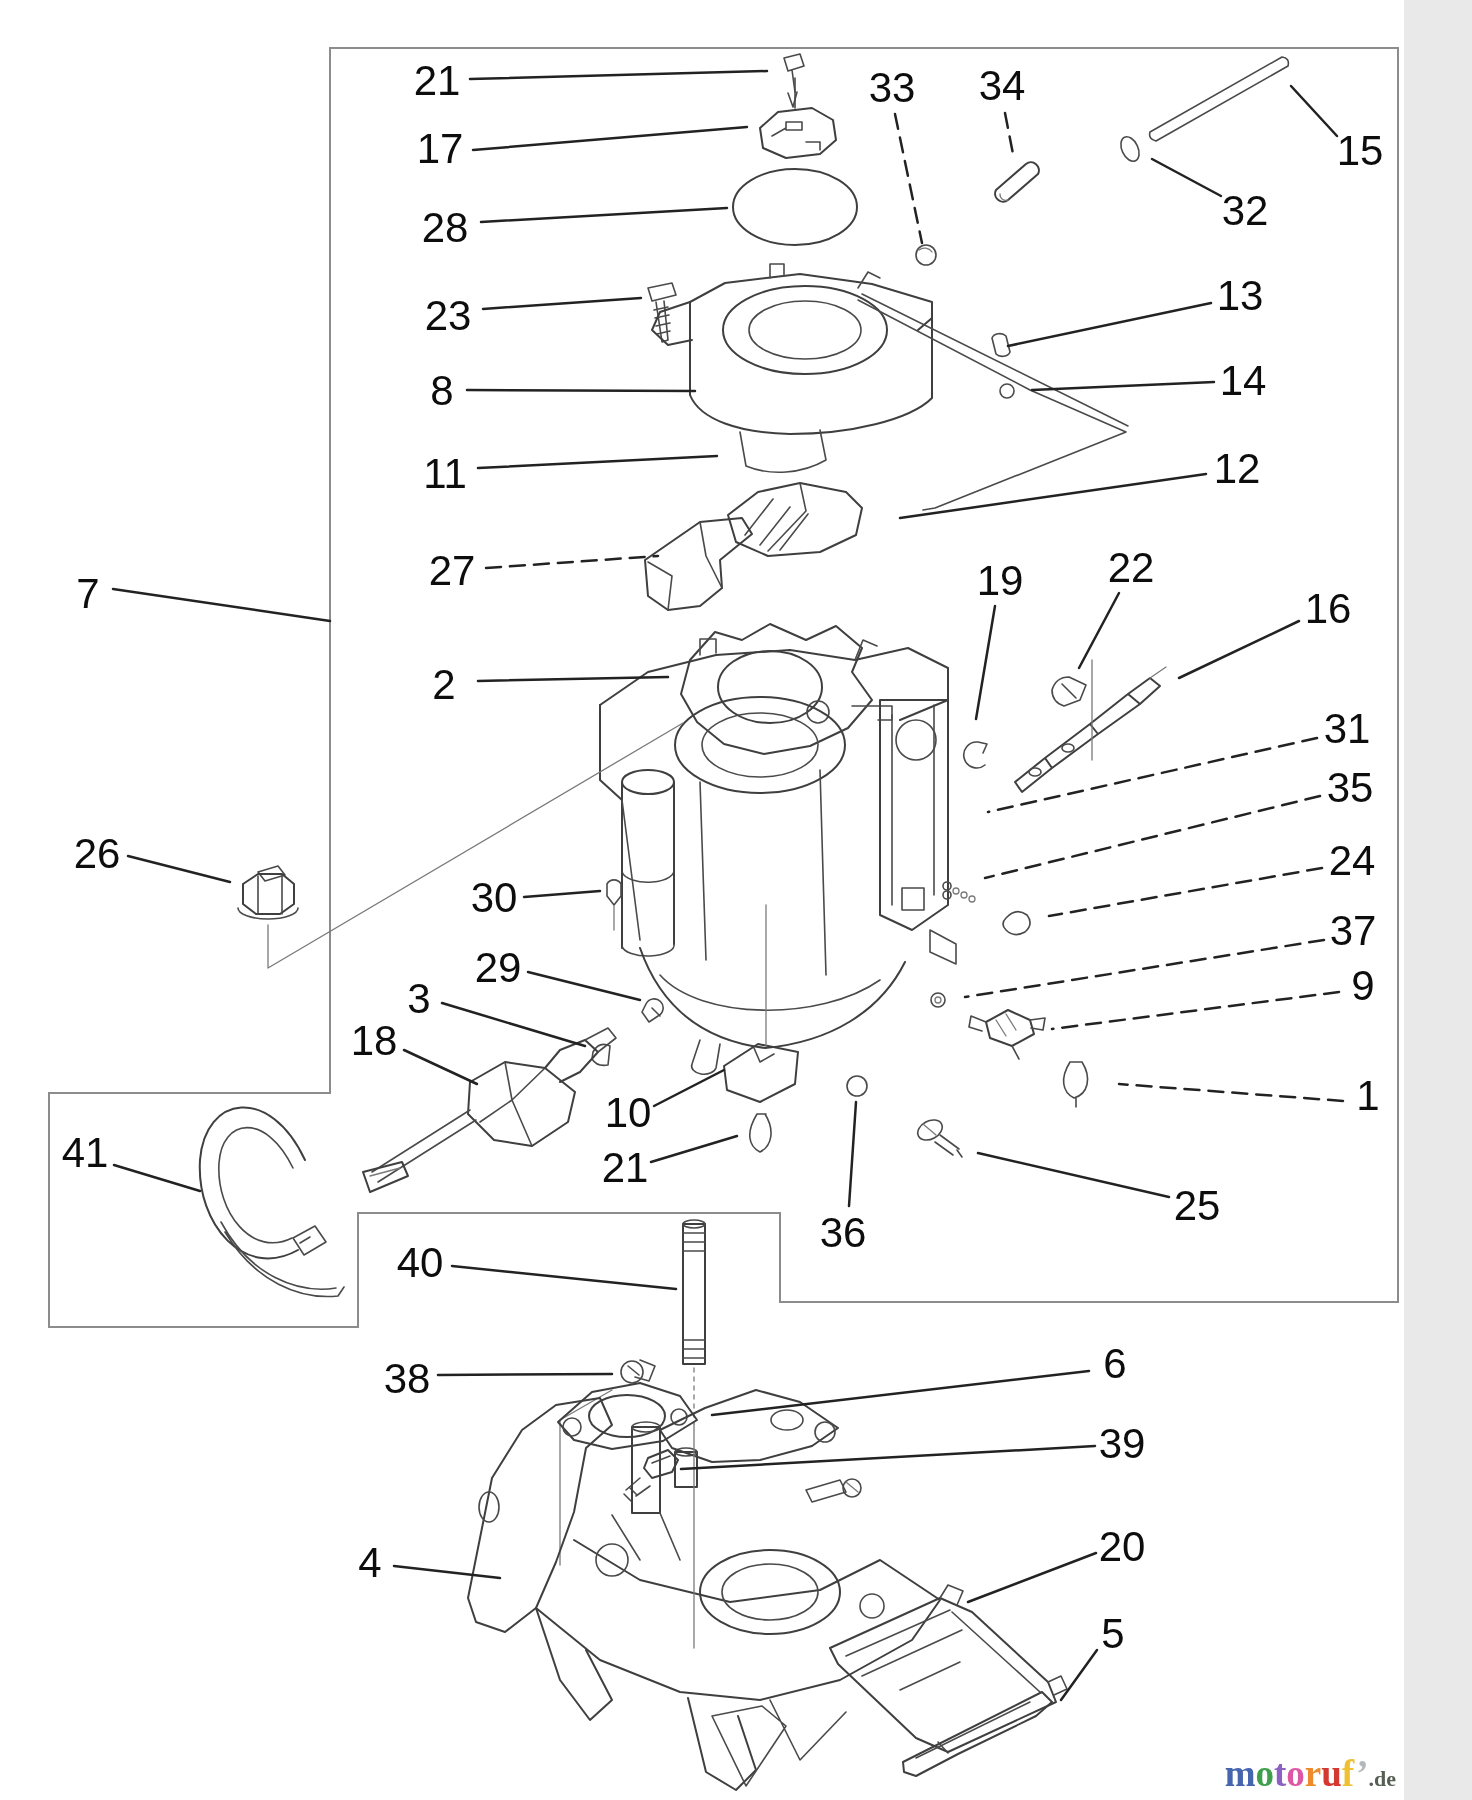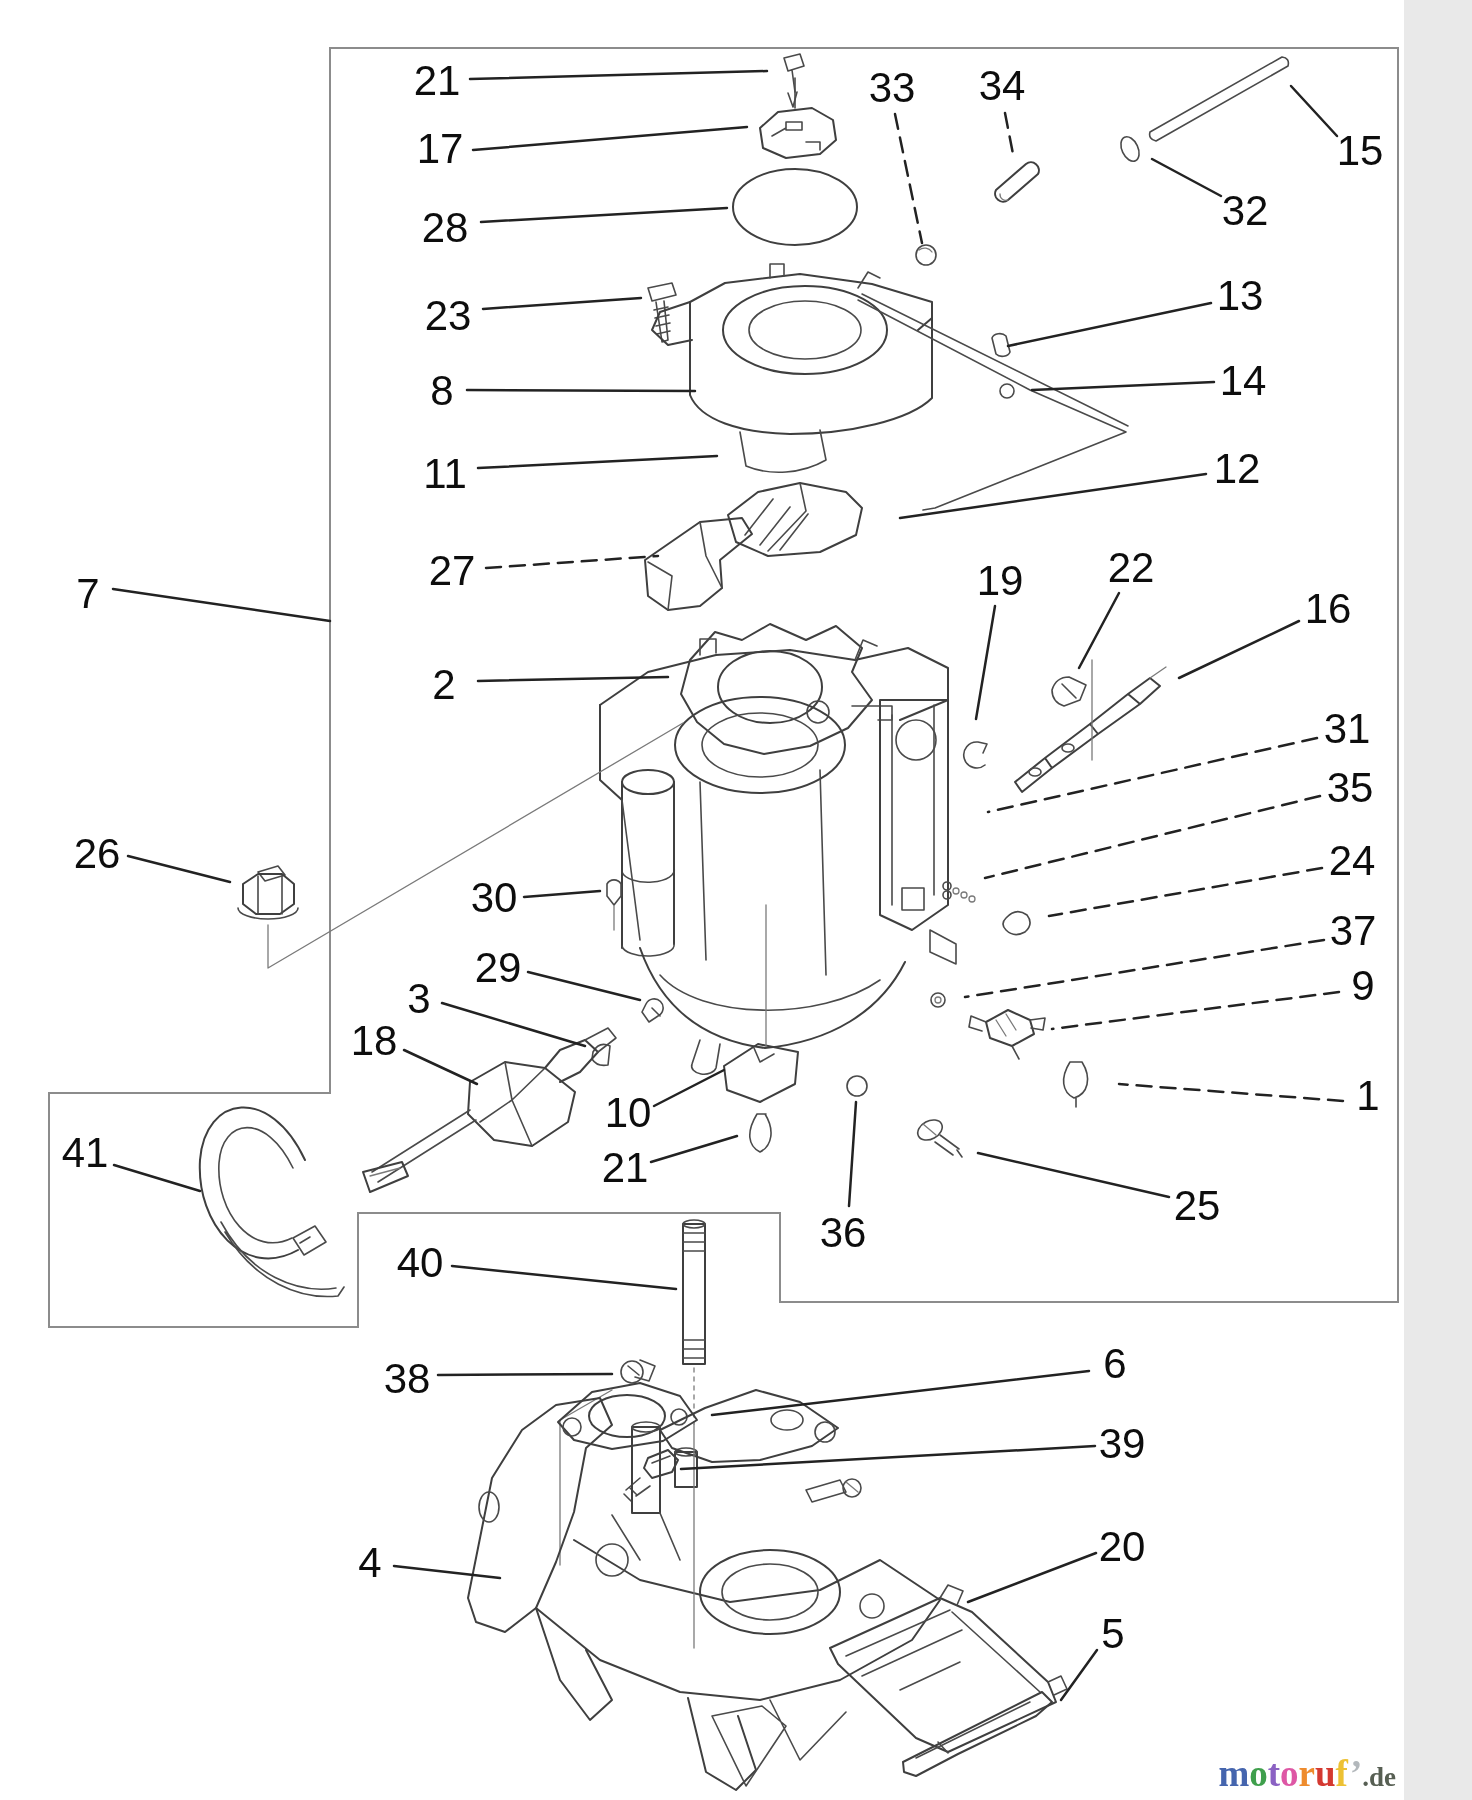--- a/index.html
+++ b/index.html
@@ -7,21 +7,21 @@
          font-family:"Liberation Sans",sans-serif;}
   #art{position:absolute;left:0;top:0;}
   .part{fill:none;stroke:#3f3f3f;stroke-width:2;stroke-linejoin:round;stroke-linecap:round;}
   .part2{fill:none;stroke:#4a4a4a;stroke-width:1.6;stroke-linejoin:round;stroke-linecap:round;}
   .thin{fill:none;stroke:#7a7a7a;stroke-width:1.3;stroke-linejoin:round;stroke-linecap:round;}
   .leader{stroke:#222222;stroke-width:2.5;stroke-linecap:round;fill:none;}
   .leader.dashed{stroke-dasharray:15 9;}
   .callout-num{fill:#0d0d0d;}
   #watermark{position:absolute;right:8px;bottom:8px;font-family:"Liberation Serif",serif;
              font-weight:bold;font-size:37px;line-height:1;user-select:none;}
-  #watermark .suffix{font-size:27px;text-align:right;}
+  #watermark .suffix{font-size:22px;text-align:right;}
 </style>
 </head>
 <body>
 
 <div id="stage">
   <svg id="art" width="1472" height="1800" viewBox="0 0 1472 1800" xmlns="http://www.w3.org/2000/svg">
 
     <polygon id="border-frame" fill="none" points="330,48 1398,48 1398,1302 780,1302 780,1213 358,1213 358,1327 49,1327 49,1093 330,1093" stroke="#8c8c8c" stroke-width="2"></polygon>
 
     <g>

